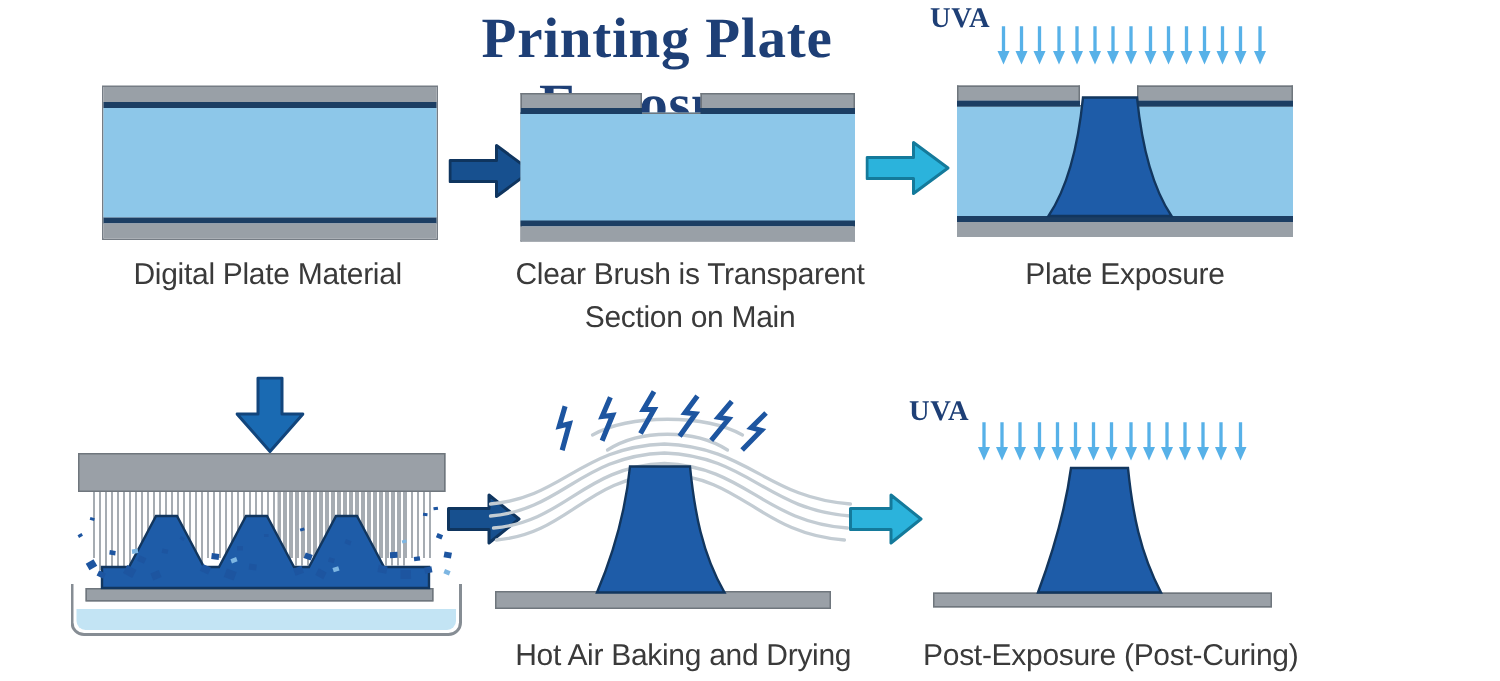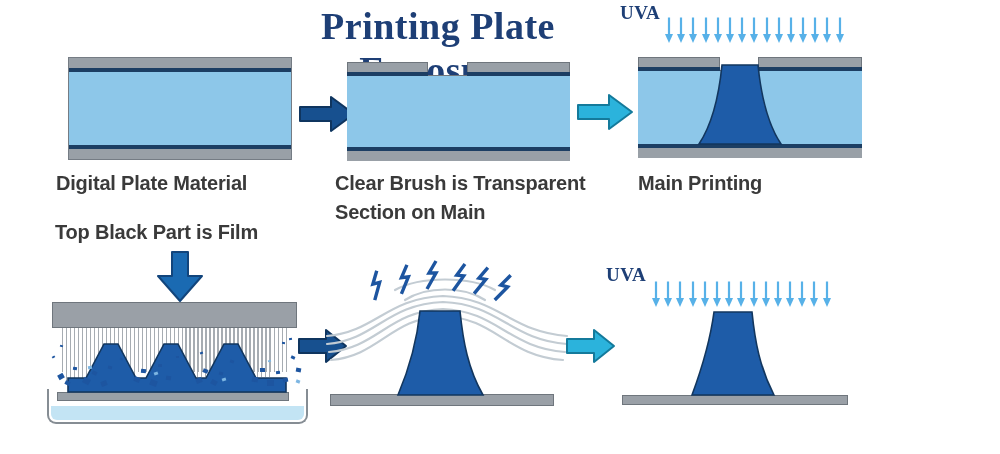--- a/index.html
+++ b/index.html
@@ -3,21 +3,21 @@
 <meta charset="utf-8">
 <style>
   html,body{margin:0;padding:0;background:#fff;}
   .canvas{position:relative;width:1000px;height:454px;background:#ffffff;overflow:hidden;
           font-family:"Liberation Sans",sans-serif;}
 
   
   .title{position:absolute;left:248px;top:4px;width:380px;text-align:center;
          font-family:"Liberation Serif",serif;font-size:38px;font-weight:700;
          color:var(--title-navy);letter-spacing:.5px;}
-  .lbl{position:absolute;font-size:20px;font-weight:700;
+  .lbl{position:absolute;text-align:center;font-size:20px;font-weight:400;
        color:var(--label-gray);letter-spacing:-.2px;white-space:nowrap;}
   .uva{position:absolute;font-family:"Liberation Serif",serif;font-size:19px;
        font-weight:700;color:var(--title-navy);letter-spacing:.5px;}
 
   
   .plate{position:absolute;box-sizing:border-box;border:1.5px solid #757c84;
          display:flex;flex-direction:column;}
   .strip-gray{background:var(--strip-gray);}
   .strip-navy{background:var(--film-navy);}
   .plate-body{background:var(--plate-blue);flex:1;}
@@ -178,23 +178,22 @@
         <div class="n"></div>
     </div>
     <div class="seg" style="left:120px;top:0;width:104px;">
       <div class="g"></div>
         <div class="n"></div>
     </div>
     <svg class="overlay-svg" width="224" height="101" viewBox="0 0 224 101">
       <path class="relief-fill" d="M84,8 L120,8 C123,38 129,66 143,87 L61,87 C75,66 81,38 84,8 Z"></path>
     </svg>
   </div>
-  <div class="lbl" style="left:638px;top:172px;width:224px;">Main Printing</div>
-
-  <div class="lbl" style="left:55px;top:221px;width:250px;">Top Black Part is Film</div>
+  <div class="lbl" style="left:638px;top:172px;width:224px;">Plate Exposure</div>
+
   <svg class="arr arr-down" style="left:157px;top:251px;" width="46" height="52" viewBox="0 0 46 52">
     <polygon points="15,1 31,1 31,25 45,25 23,50 1,25 15,25"></polygon>
   </svg>
 
   <div class="brush-bar"></div>
   <div class="bristles" style="left:62px;top:328px;width:226px;height:44px;"></div>
   <div class="bristles" style="left:66px;top:328px;width:70px;height:52px;"></div>
   <div class="bristles" style="left:185px;top:328px;width:85px;height:49px;"></div>
   <div class="tray">
     <div class="liquid"></div>
@@ -270,20 +269,21 @@
         <polyline points="9,0 2,12 9,12 0,28"></polyline>
       </g>
     <g class="bolt" transform="translate(177,15) rotate(15)">
         <polyline points="9,0 2,12 9,12 0,28"></polyline>
       </g>
   </svg>
   <div class="base-bar" style="left:330px;top:394px;width:224px;height:12px;"></div>
   <svg class="overlay-svg" style="left:392px;top:309px;" width="96" height="90" viewBox="0 0 96 90">
     <path class="relief-fill" d="M28,2 L68,2 C71,32 76,60 91,86 L6,86 C17,60 25,32 28,2 Z"></path>
   </svg>
+  <div class="lbl" style="left:338px;top:426px;width:235px;">Hot Air Baking and Drying</div>
 
   <svg class="arr arr-cyan" style="left:566px;top:328px;" width="50" height="36" viewBox="0 0 50 36">
     <polygon points="1,11 28,11 28,2 48,18 28,34 28,25 1,25"></polygon>
   </svg>
 
   <div class="uva" style="left:606px;top:264px;">UVA</div>
   <div class="rays" style="left:651px;top:281px;">
       <svg class="ray" width="10" height="27" viewBox="0 0 10 27">
         <line x1="5" y1="0.5" x2="5" y2="18"></line>
         <polygon points="1,17 9,17 5,26"></polygon>
@@ -342,14 +342,15 @@
       </svg>
       <svg class="ray" width="10" height="27" viewBox="0 0 10 27">
         <line x1="5" y1="0.5" x2="5" y2="18"></line>
         <polygon points="1,17 9,17 5,26"></polygon>
       </svg>
     </div>
   <div class="base-bar" style="left:622px;top:395px;width:226px;height:10px;"></div>
   <svg class="overlay-svg" style="left:688px;top:310px;" width="92" height="88" viewBox="0 0 92 88">
     <path class="relief-fill" d="M26,2 L64,2 C67,32 72,58 86,85 L4,85 C14,58 22,32 26,2 Z"></path>
   </svg>
+  <div class="lbl" style="left:608px;top:426px;width:265px;">Post-Exposure (Post-Curing)</div>
 
 </div>
 
 </body></html>

